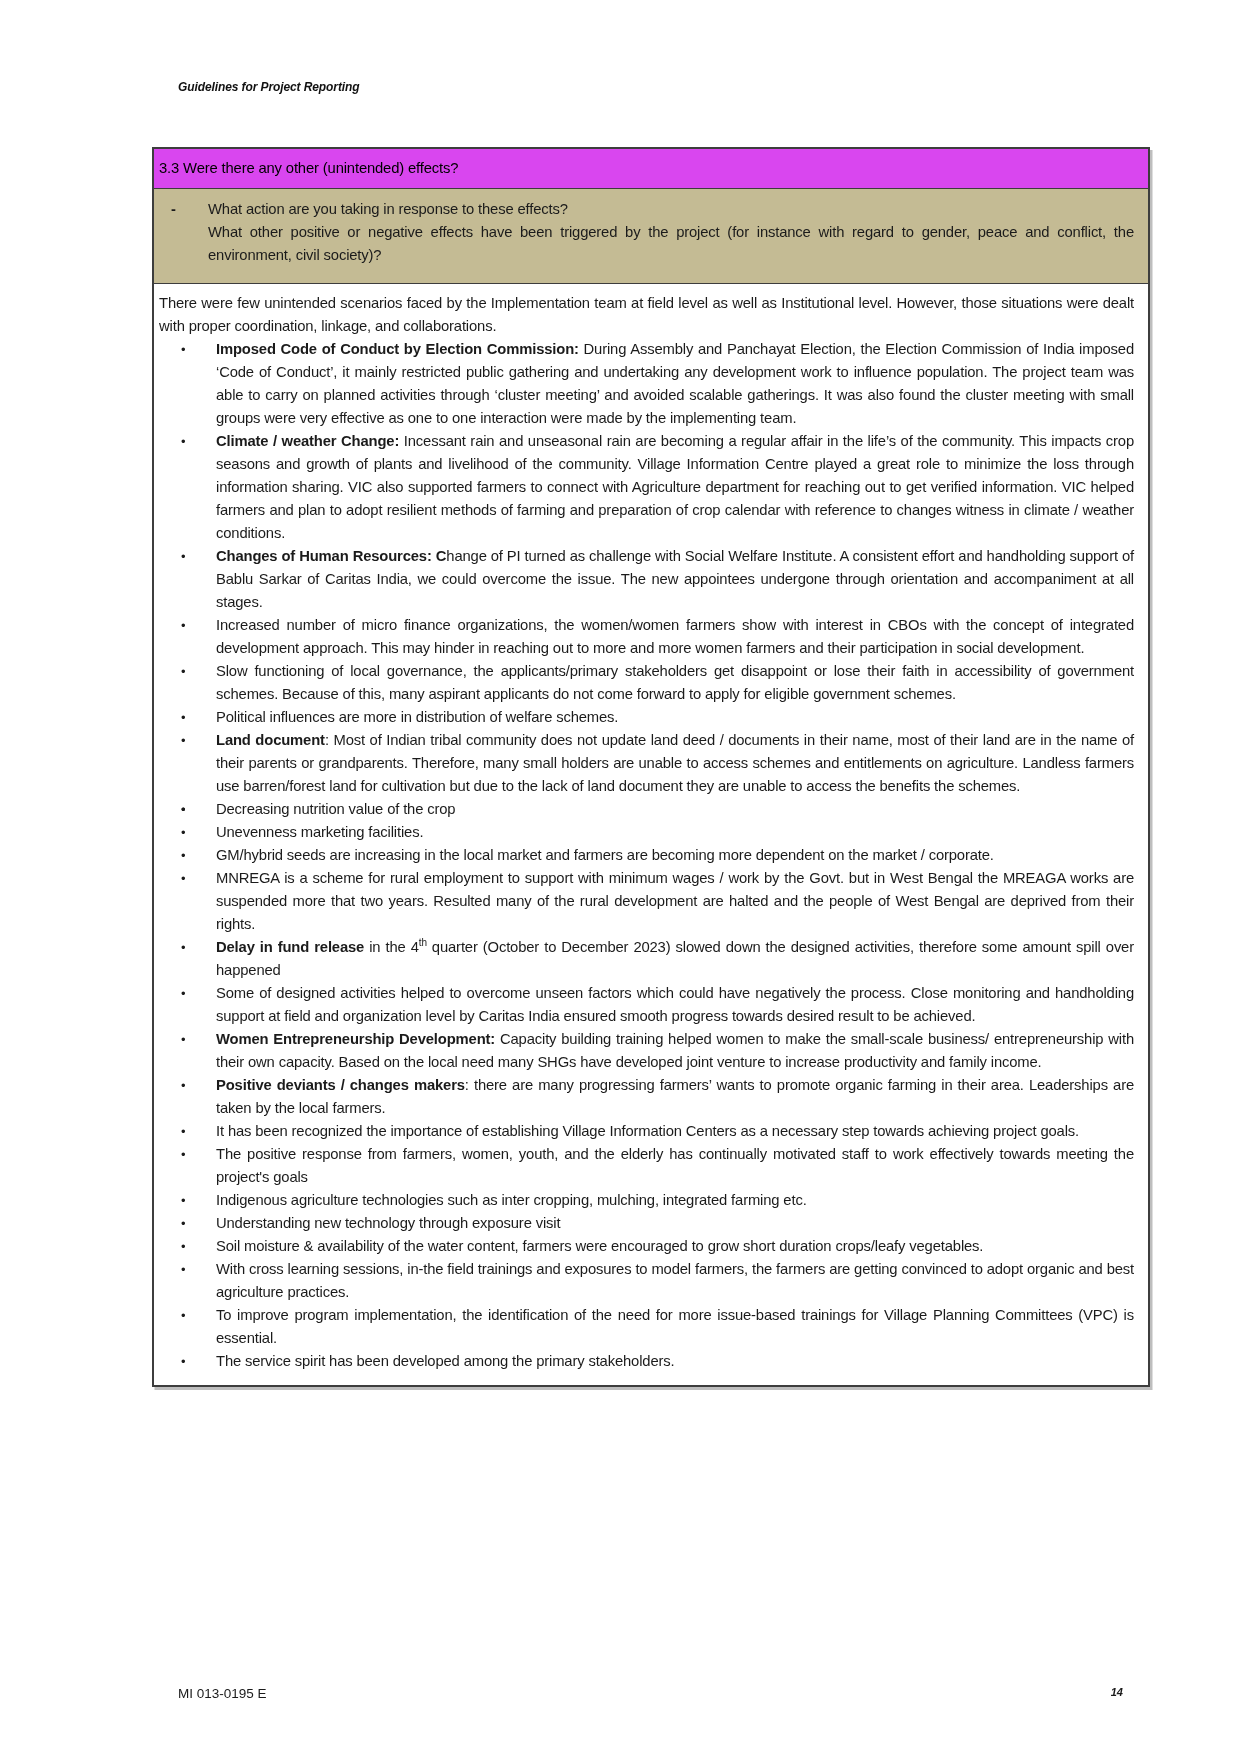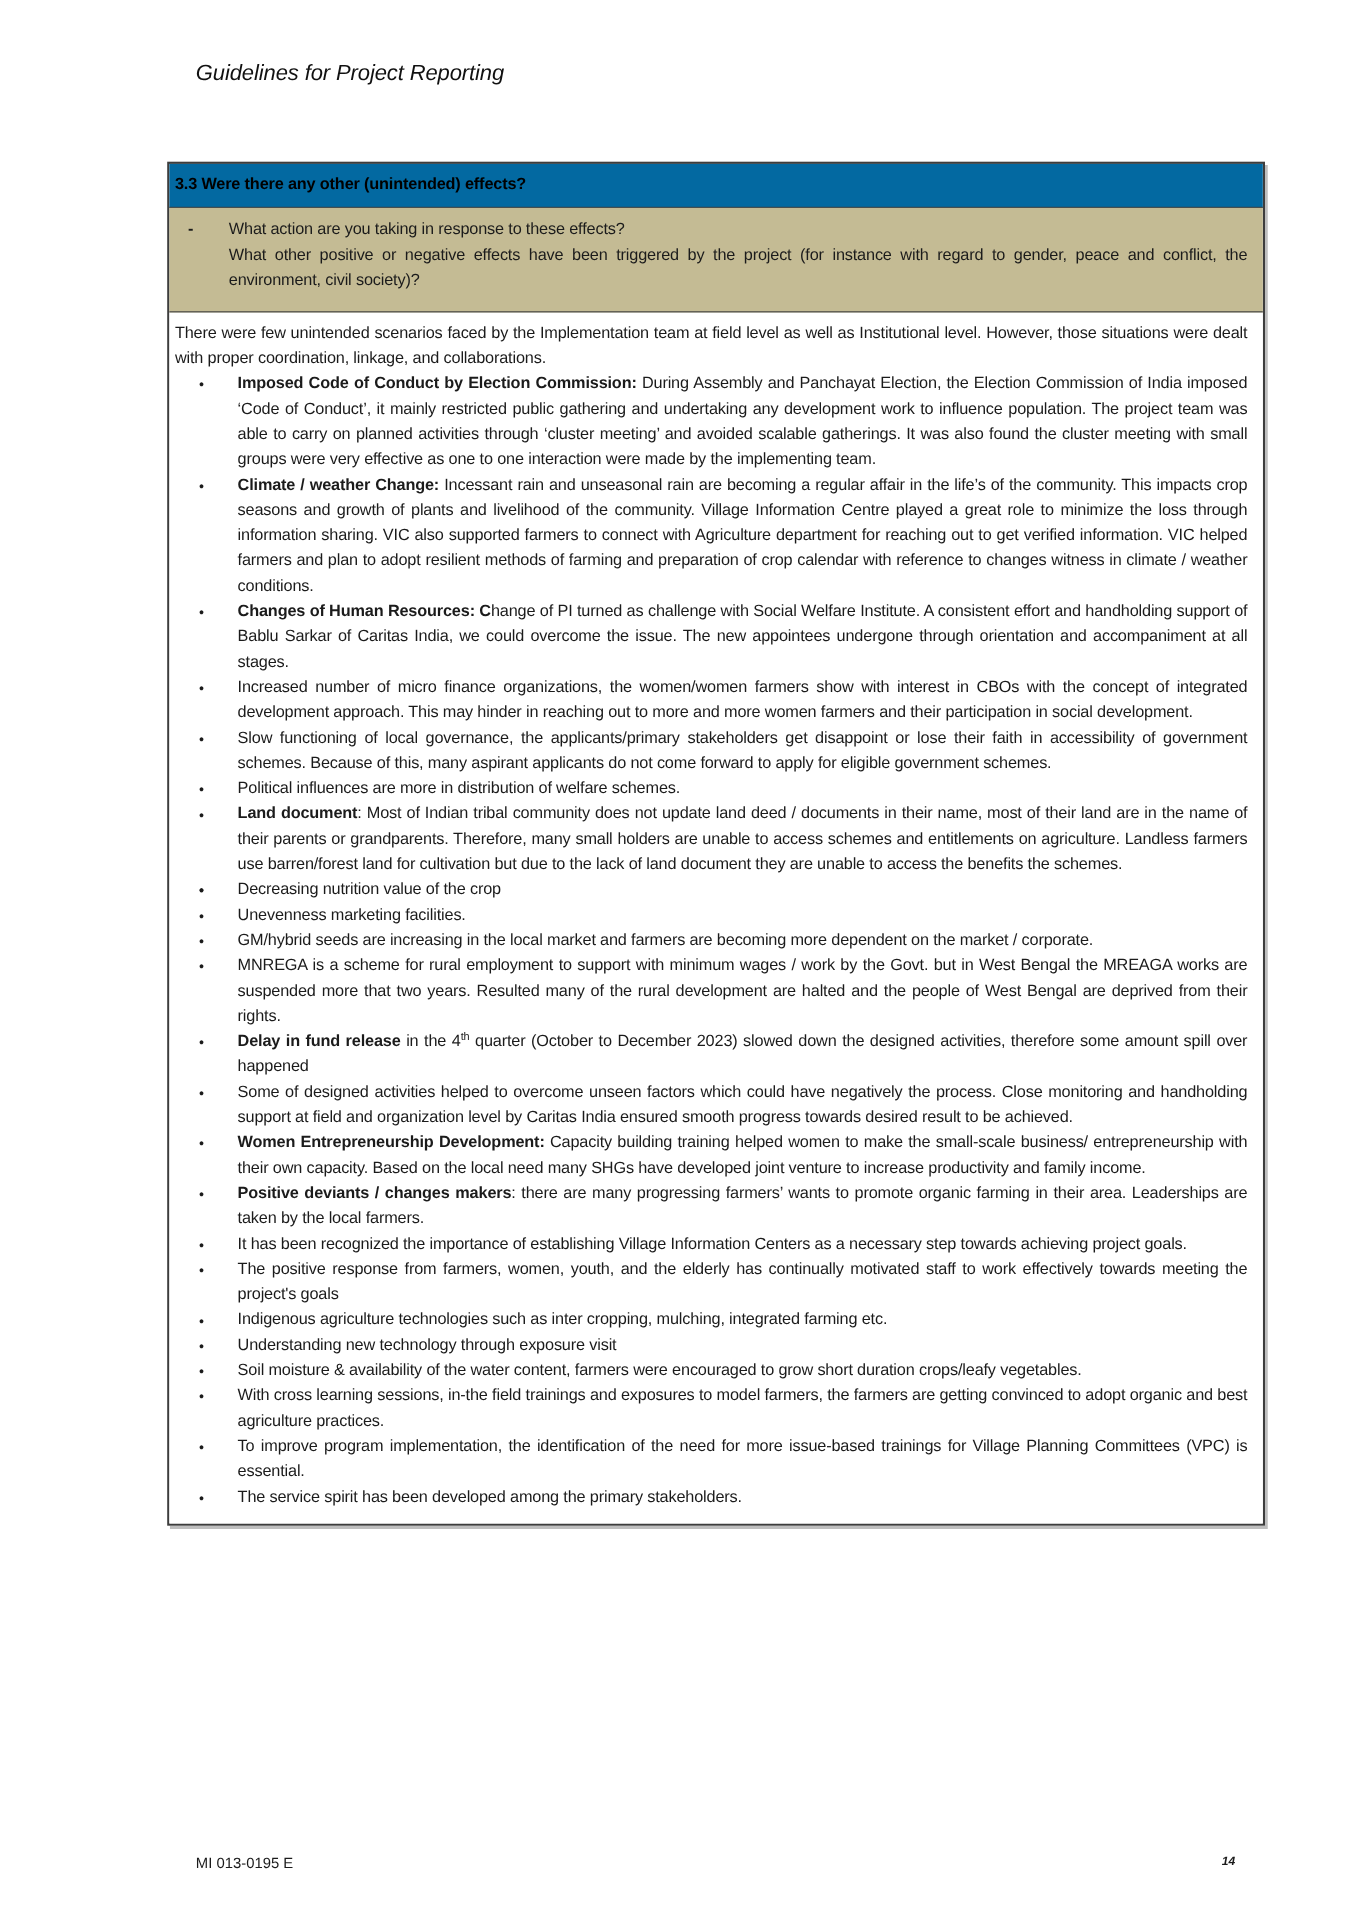--- a/index.html
+++ b/index.html
@@ -5,53 +5,54 @@
   html,body{margin:0;padding:0;}
   body{
     width:1241px;height:1755px;
     background:#ffffff;
     position:relative;
     font-family:"Liberation Sans","DejaVu Sans",sans-serif;
     color:#1b1b1b;
     -webkit-font-smoothing:antialiased;
   }
   .doc-title{
-    position:absolute;left:178px;top:56px;
-    font-size:20px;font-weight:normal;font-style:italic;
+    position:absolute;left:178px;top:80px;
+    font-size:12px;font-weight:bold;font-style:italic;
     color:#111;letter-spacing:-0.1px;
   }
   .report-table{
     position:absolute;left:152px;top:147px;width:998px;
     box-sizing:border-box;
     border:2px solid #3d3d3d;
     box-shadow:2.5px 3px 0 rgba(125,125,125,.5);
     font-size:14.8px;line-height:23px;letter-spacing:-0.15px;
   }
   .row{box-sizing:border-box;}
   .title-row{
-    background:#0369a1;
+    background:#d946ef;
     border-bottom:1.5px solid #3d3d3d;
     padding:8px 10px 8px 5px;
-    font-weight:bold;color:#000;
+    font-weight:normal;color:#000;
   }
   .questions-row{
     background:#c4bb94;
     border-bottom:1.5px solid #3d3d3d;
     padding:9px 14px 16px 0;
     position:relative;
   }
   .questions-row .dash{
     position:absolute;left:17px;top:9px;
     font-weight:bold;
   }
   .q-lines{margin-left:54px;}
   .q-lines p{margin:0;text-align:justify;}
   .answer-row{
     background:#ffffff;
     padding:8px 14px 12px 5px;
+    border-radius:29px;
   }
   .answer-row .intro{margin:0;text-align:justify;}
   ul.bullets{
     list-style:none;margin:0;padding:0;
   }
   ul.bullets li{
     position:relative;
     padding-left:57px;
     text-align:justify;
   }

